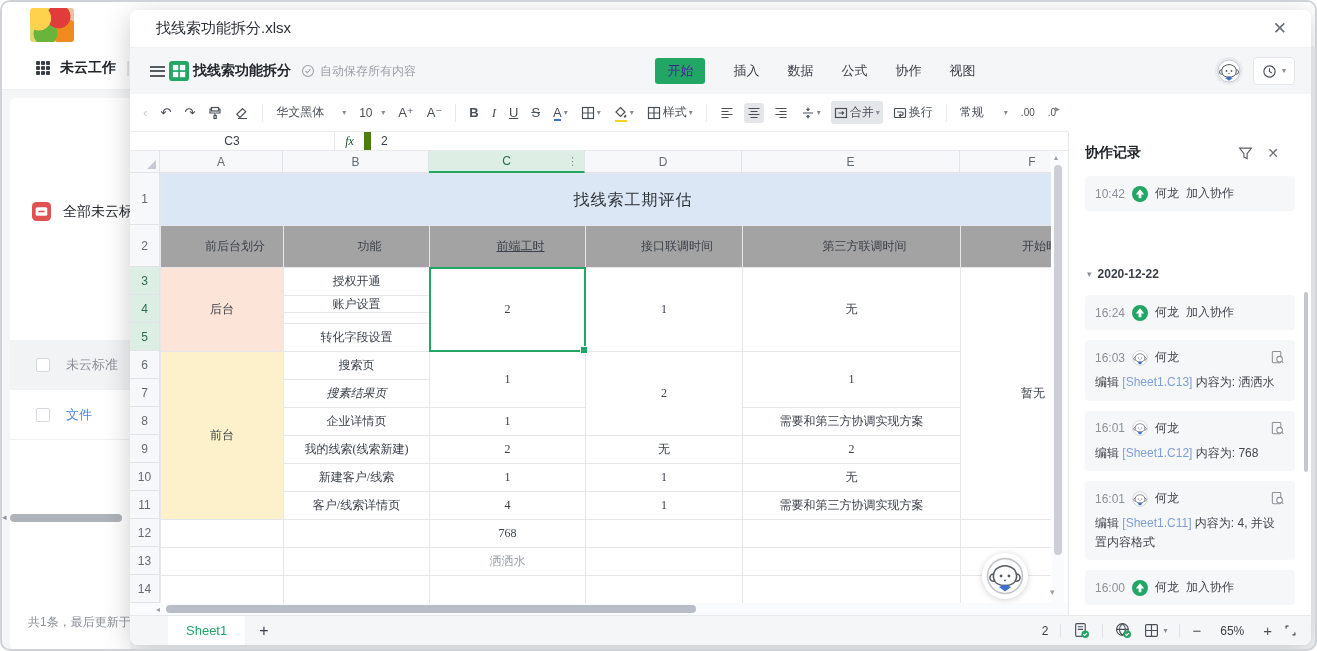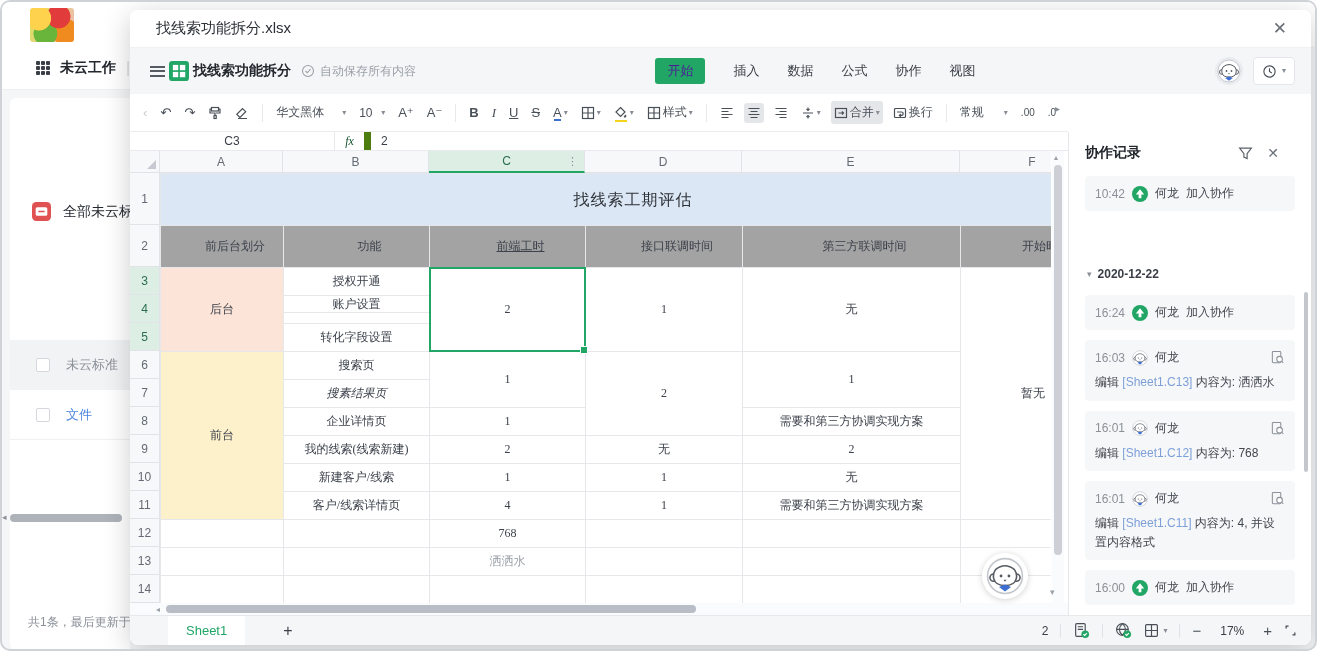--- a/index.html
+++ b/index.html
@@ -90,21 +90,21 @@
   .cell.selected{border:2px solid #21a666;z-index:5;}
   .cell.selected:after{content:"";position:absolute;right:-4px;bottom:-4px;width:6px;height:6px;background:#21a666;border:1px solid #fff;}
   
   .vscroll{position:absolute;left:922px;top:141px;width:12px;height:452px;background:#fafbfc;}
   .vscroll .thumb{position:absolute;left:2px;top:14px;width:8px;height:390px;background:#ccd0d6;border-radius:4px;}
   .vscroll .arr{position:absolute;left:2px;font-size:8px;color:#9aa0a8;}
   .hscroll{position:absolute;left:0;top:593px;width:938px;height:12px;background:#fafbfc;display:flex;align-items:center;}
   .hscroll .arr{margin-left:26px;font-size:8px;color:#9aa0a8;}
   .hscroll .thumb{margin-left:6px;width:530px;height:8px;background:#b9bec6;border-radius:4px;}
   
-  .statusbar{position:absolute;left:0;top:605px;width:100%;height:30px;background:#f5f6f7;border-top:1px solid #e6e8eb;display:flex;align-items:center;padding:0 14px 0 0;gap:24px;}
+  .statusbar{position:absolute;left:0;top:605px;width:100%;height:30px;background:#f5f6f7;border-top:1px solid #e6e8eb;display:flex;align-items:center;padding:0 14px 0 0;}
   .sheet-tab{margin-left:38px;height:30px;background:#fff;display:flex;align-items:center;padding:0 18px;font-size:13px;color:#21a666;font-weight:500;}
   .sheet-add{margin-left:14px;font-size:16px;color:#3a3f47;cursor:pointer;}
   .status-right{margin-left:auto;display:flex;align-items:center;gap:12px;font-size:12px;color:#3a3f47;}
   .status-right .sep{width:1px;height:14px;background:#e0e2e6;}
   .zoom-pct{min-width:38px;text-align:center;}
   .zbtn{font-size:15px;color:#4a5058;cursor:pointer;}
   
   .panel{position:absolute;left:938px;top:122px;width:243px;height:483px;background:#fff;border-left:1px solid #e6e8eb;overflow:hidden;}
   .panel-head{display:flex;align-items:center;padding:12px 32px 10px 16px;}
   .panel-title{font-size:14px;font-weight:bold;color:#23272e;flex:1;}
@@ -489,21 +489,21 @@
           </span>
         <span style="display:flex;align-items:center;gap:4px;">
           <svg width="15" height="15" viewBox="0 0 14 14" fill="none" stroke="#4a5058" stroke-width="1.1">
               <rect x="1.5" y="1.5" width="11" height="11" rx="1"></rect>
               <path d="M7 1.5v11M1.5 7h11"></path>
             </svg>
           <span class="caret">▾</span>
         </span>
         <span class="sep"></span>
         <span class="zbtn">−</span>
-        <span class="zoom-pct">17%</span>
+        <span class="zoom-pct">65%</span>
         <span class="zbtn">+</span>
         <span style="display:flex;">
             <svg width="13" height="13" viewBox="0 0 12 12" fill="none" stroke="#4a5058" stroke-width="1.2">
               <path d="M2 4.2V2h2.2M10 7.8V10H7.8"></path>
             </svg>
           </span>
       </span>
     </div>
 
     <div class="panel">

